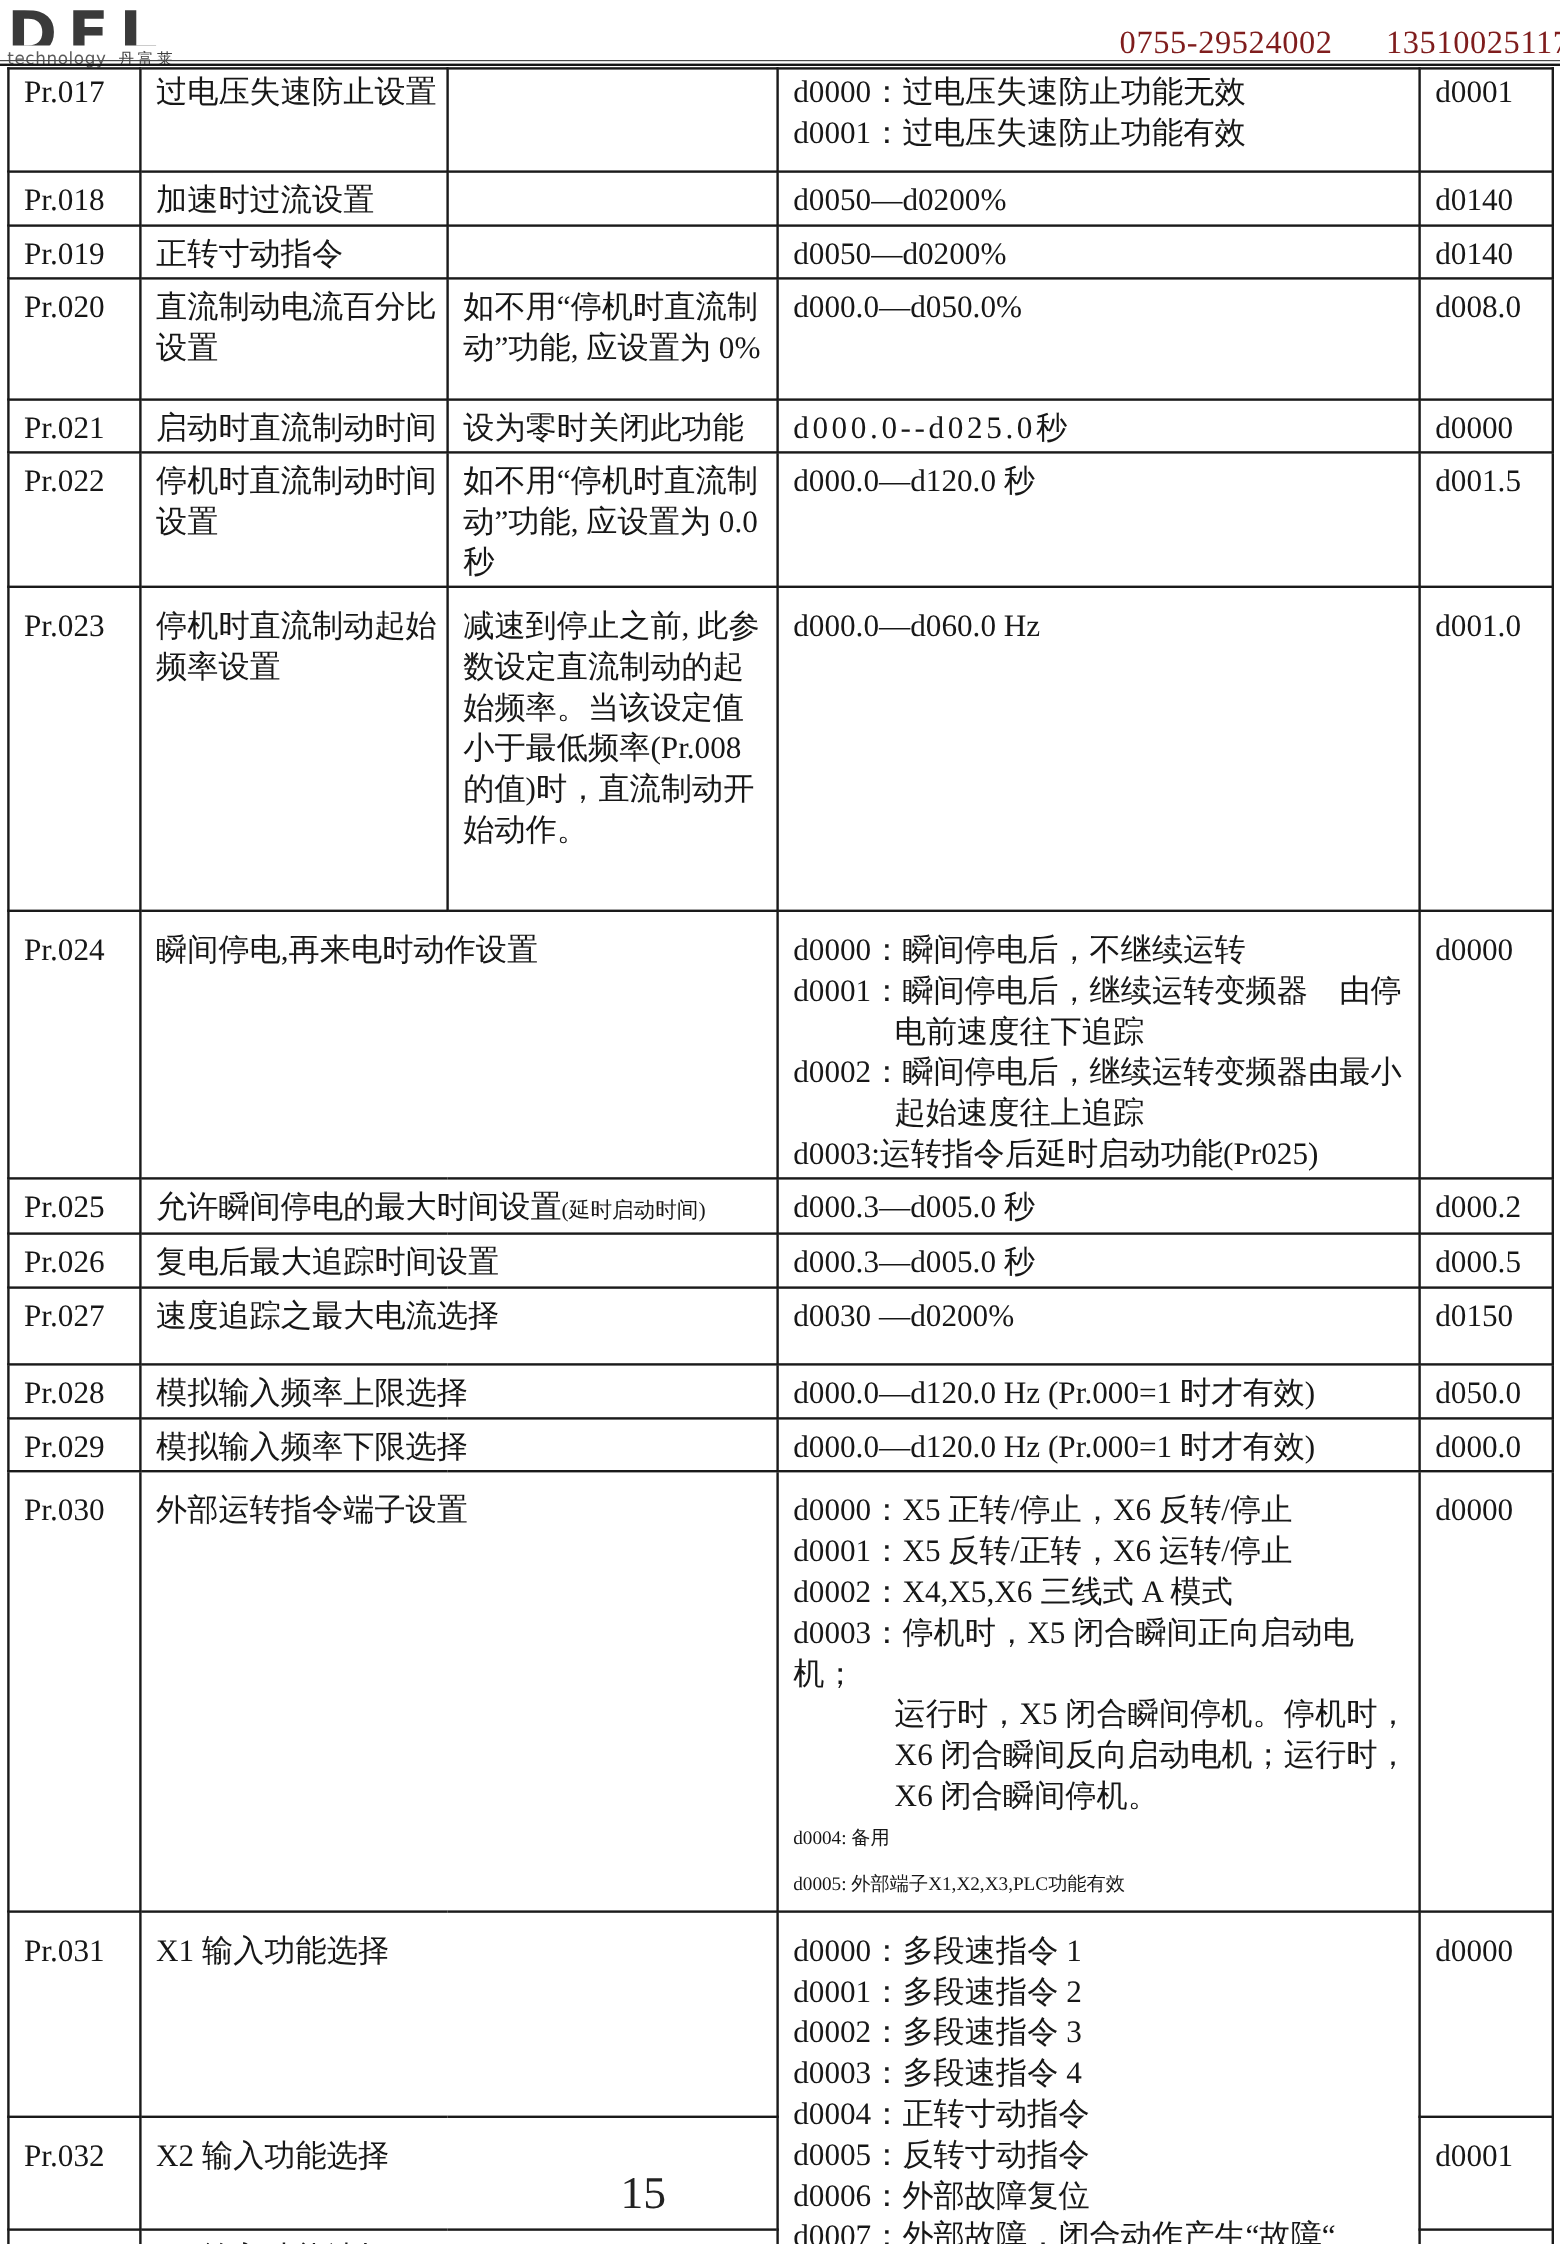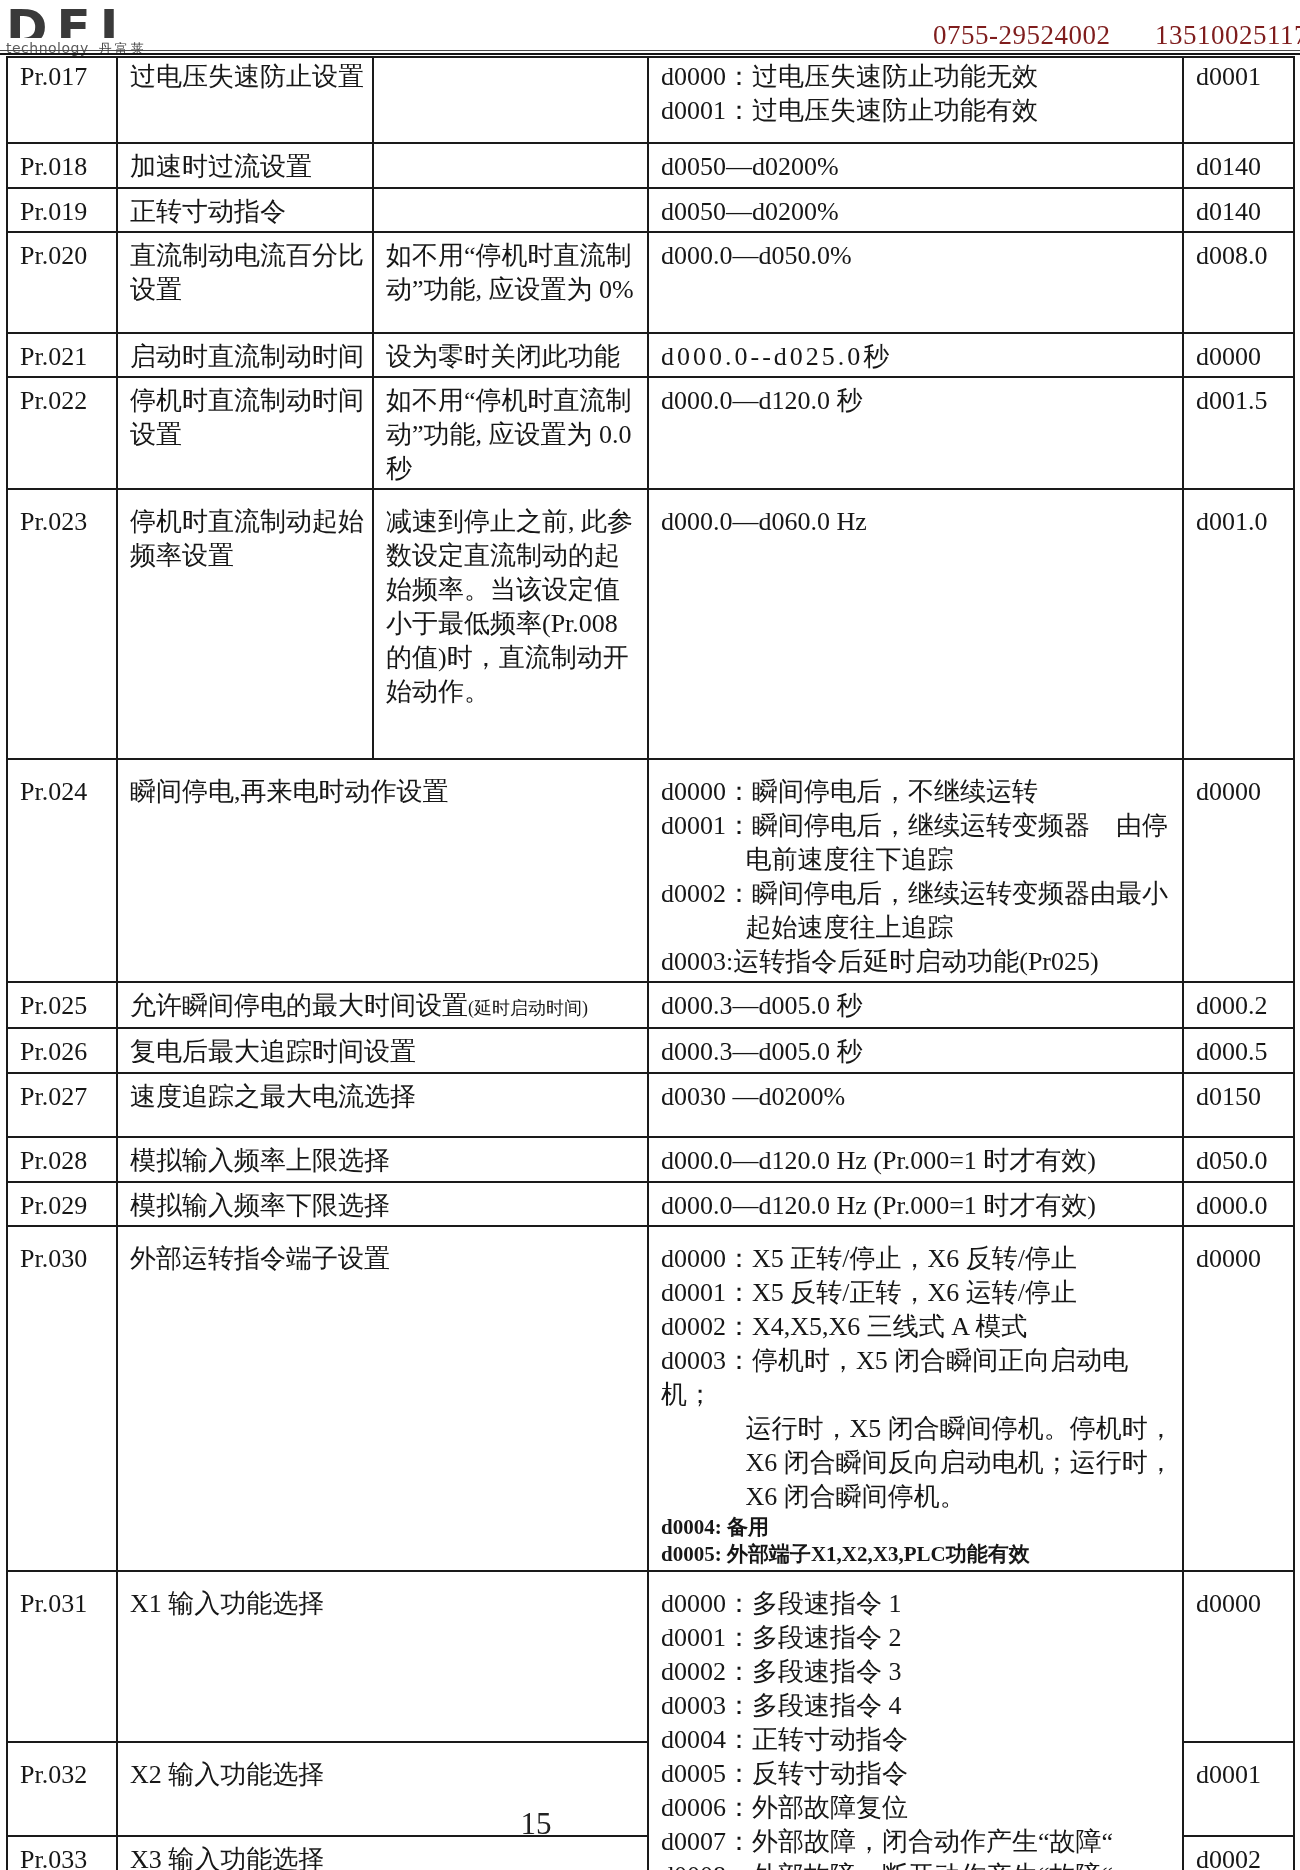--- a/index.html
+++ b/index.html
@@ -53,30 +53,30 @@
     vertical-align:top;
     padding:6px 8px 2px 12px;
     line-height:34px;
     color:#171717;
     overflow:hidden;
   }
   td.c-num  { padding-left:12px; }
   td.c-name { padding-left:14px; }
   td.c-def  { padding-left:13px; }
   .pre { white-space:pre-wrap; }
-  .small { font-size:21px; line-height:27px;font-weight:bold; }
+  .small { font-size:16px; line-height:38px; }
   .name-small { font-size:18px; }
   .spread { letter-spacing:3px; }
   tr.pt-lg > td { padding-top:2px; }
   tr.pt-sm > td { padding-top:15px; }
 
   
   .page-number {
     position:absolute; top:1806px; left:0; width:1072px;
-    text-align:center; font-size:31px; color:#222222;
+    text-align:center; font-size:38px; color:#222222;
   }
 </style>
 </head>
 <body>
 
 <div class="page">
 
   <div class="logo">
     <div class="logo-letters">DFL</div>
     <div class="logo-sub">

